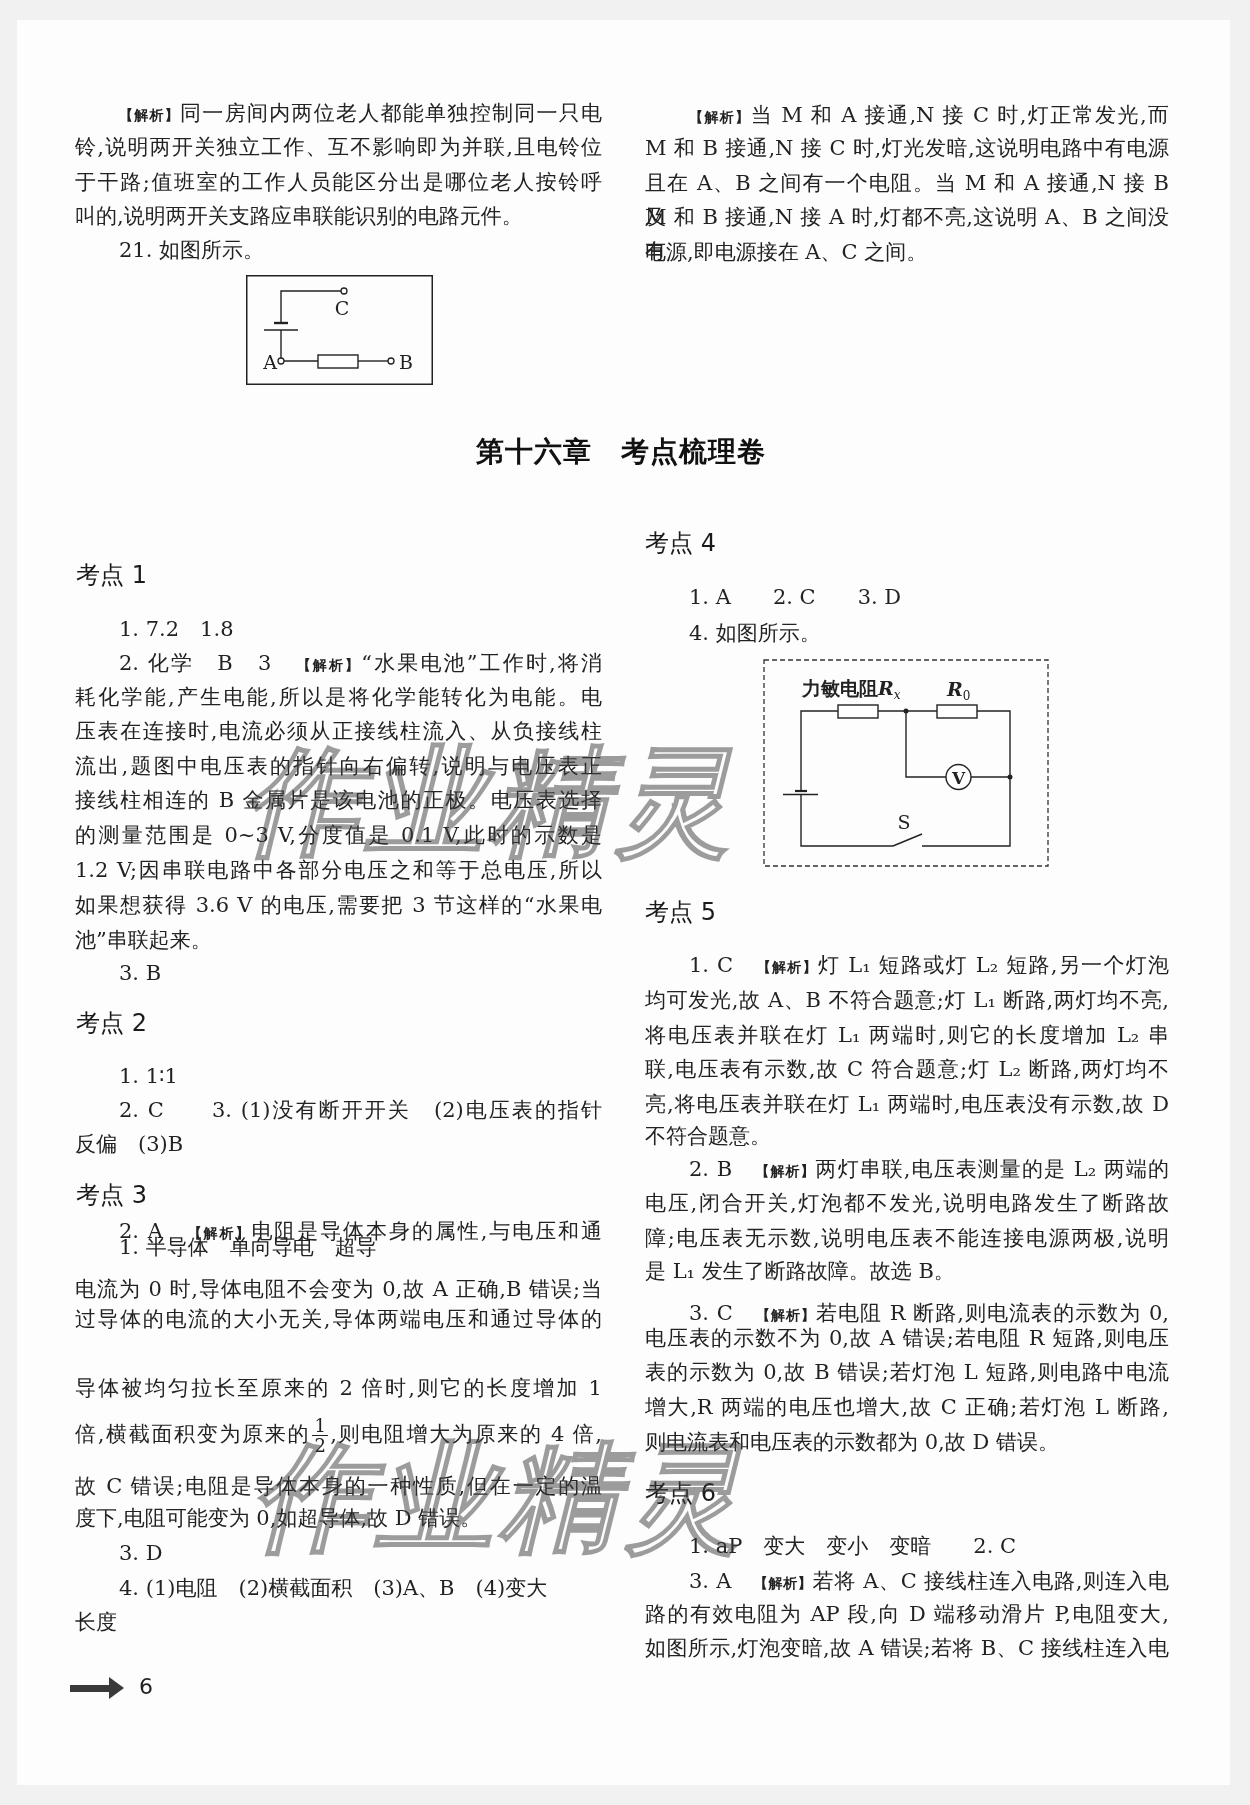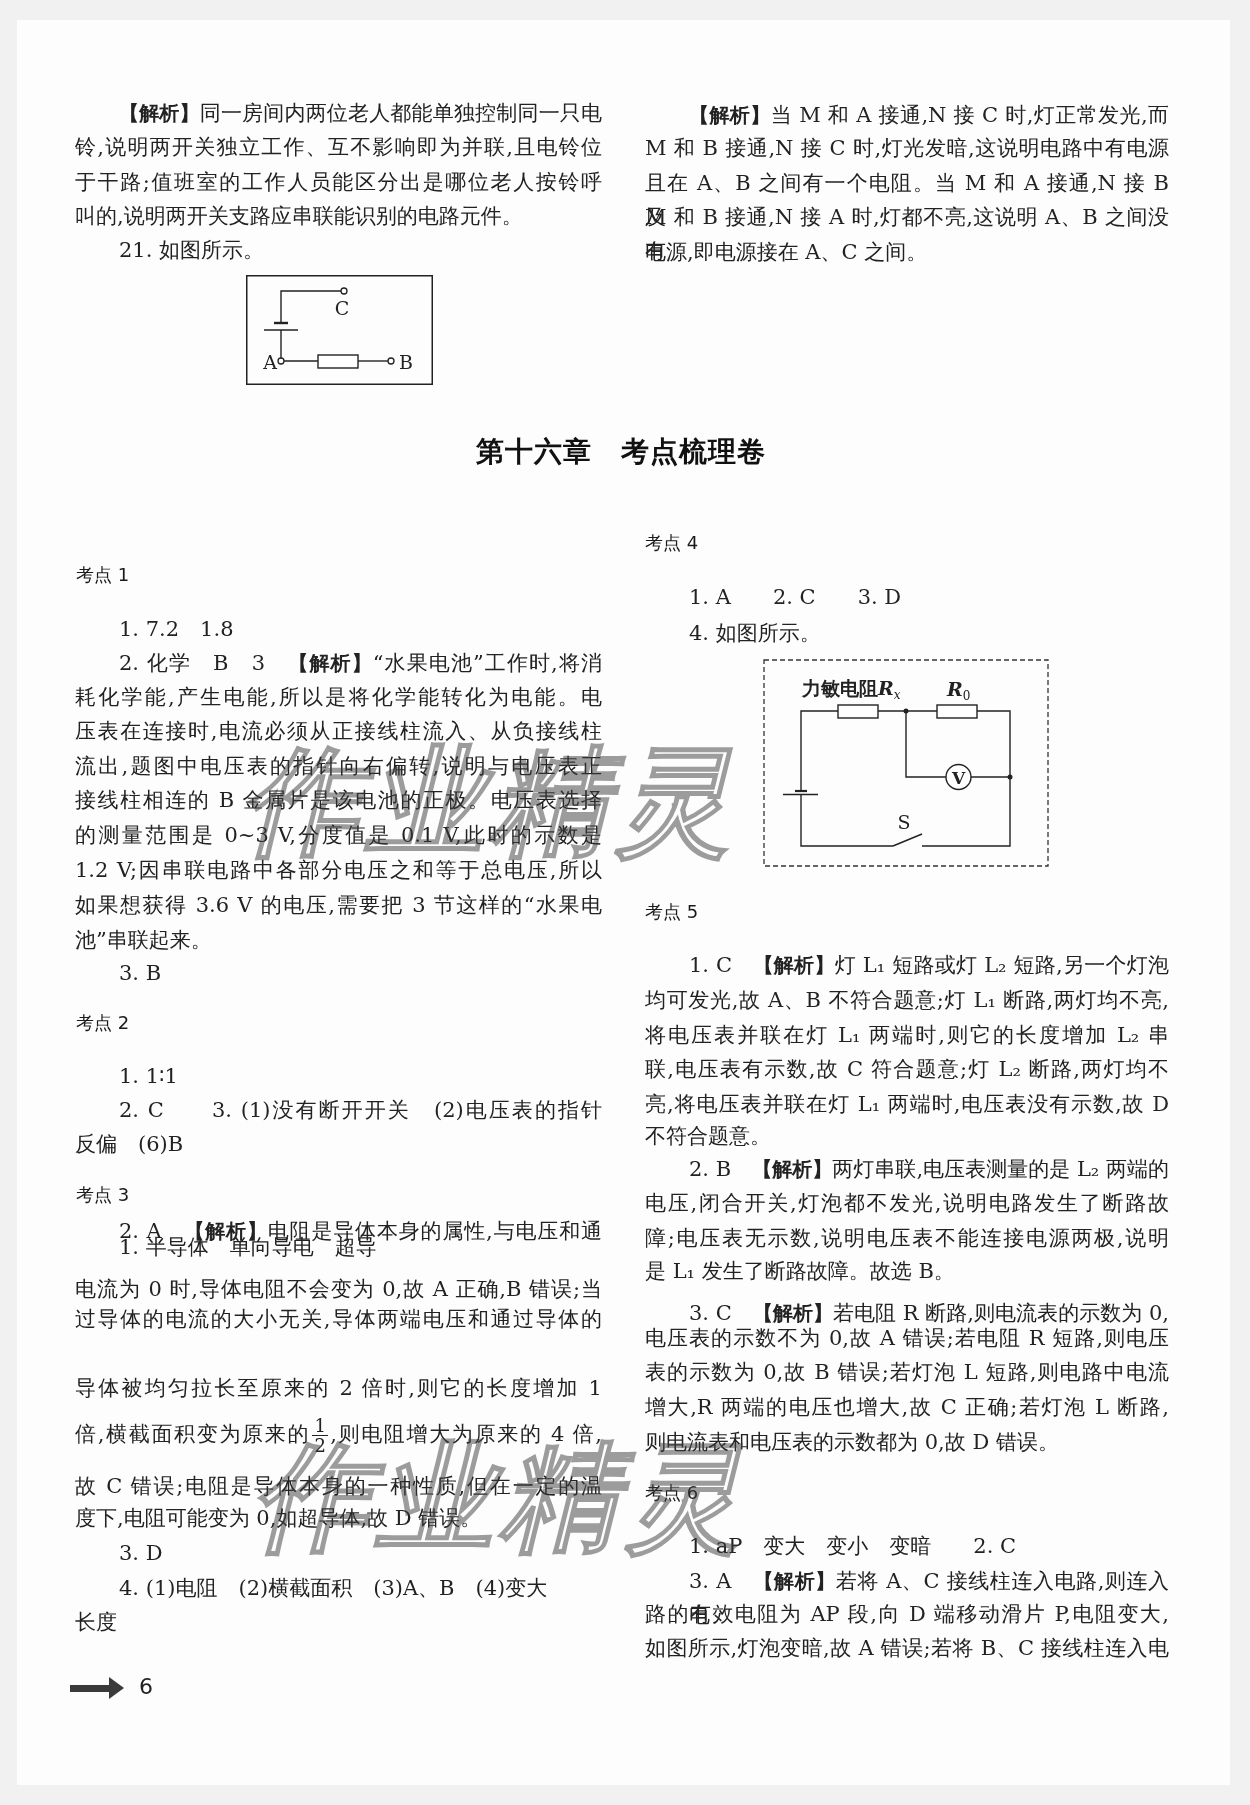--- a/index.html
+++ b/index.html
@@ -20,36 +20,36 @@
       position: absolute; left: 0; top: 434px; width: 1242px;
       height: 36px; line-height: 36px;
       text-align: center;
       font-family: "DejaVu Sans", "Liberation Sans", sans-serif;
       font-size: 28px; font-weight: bold; letter-spacing: 1px;
       color: #111;
     }
     .hd {
       position: absolute; height: 30px; line-height: 30px;
       font-family: "DejaVu Sans", "Liberation Sans", sans-serif;
-      font-size: 18px; color: #1a1a1a;
+      font-size: 24px; color: #1a1a1a;
     }
     .ln {
       position: absolute; height: 34px; line-height: 34px;
       font-size: 21px; box-sizing: border-box;
       white-space: normal;
     }
     .L { left: 75px; width: 527px; }
     .R { left: 645px; width: 524px; }
     .hd.L { left: 76px; }
     .hd.R { left: 645px; }
     .ind { padding-left: 44px; }
     .j { text-align: justify; text-align-last: justify; }
     .tag {
       font-family: Liberation Serif, serif;
-      font-weight: bold; font-size: 20px;
+      font-weight: bold; font-size: 14px;
     }
     .frac {
       display: inline-block; vertical-align: middle;
       font-size: 18px; line-height: 19px;
       text-align: center; text-align-last: center;
       margin: 0 2px; min-width: 16px;
     }
     .frac span { display: block; padding: 0 2px; }
     .frac .den { border-top: 1.3px solid #222; }
     .circuit { position: absolute; overflow: visible; }
@@ -122,21 +122,21 @@
 <div class="ln L j" style="top:783px"><span>接线柱相连的 B 金属片是该电池的正极。电压表选择</span></div>
 <div class="ln L j" style="top:818px"><span>的测量范围是 0~3 V,分度值是 0.1 V,此时的示数是</span></div>
 <div class="ln L j" style="top:853px"><span>1.2 V;因串联电路中各部分电压之和等于总电压,所以</span></div>
 <div class="ln L j" style="top:888px"><span>如果想获得 3.6 V 的电压,需要把 3 节这样的“水果电</span></div>
 <div class="ln L" style="top:923px"><span>池”串联起来。</span></div>
 <div class="ln L ind" style="top:956px"><span>3. B</span></div>
 
 <div class="hd L" style="top:1008px">考点 2</div>
 <div class="ln L ind" style="top:1059px"><span>1.  1∶1</span></div>
 <div class="ln L ind j" style="top:1093px"><span>2. C　　3. (1)没有断开开关　(2)电压表的指针</span></div>
-<div class="ln L" style="top:1127px"><span>反偏　(6)B</span></div>
+<div class="ln L" style="top:1127px"><span>反偏　(3)B</span></div>
 
 <div class="hd L" style="top:1180px">考点 3</div>
 <div class="ln L ind" style="top:1230px"><span>1. 半导体　单向导电　超导</span></div>
 <div class="ln L ind j" style="top:1214px"><span>2. A　</span><b class="tag">【解析】</b><span>电阻是导体本身的属性,与电压和通</span></div>
 <div class="ln L j" style="top:1302px"><span>过导体的电流的大小无关,导体两端电压和通过导体的</span></div>
 <div class="ln L j" style="top:1272px"><span>电流为 0 时,导体电阻不会变为 0,故 A 正确,B 错误;当</span></div>
 <div class="ln L j" style="top:1371px"><span>导体被均匀拉长至原来的 2 倍时,则它的长度增加 1</span></div>
 <div class="ln L j" style="top:1416px"><span>倍,横截面积变为原来的</span><span class="frac"><span class="num">1</span><span class="den">2</span></span><span>,则电阻增大为原来的 4 倍,</span></div>
 <div class="ln L j" style="top:1469px"><span>故 C 错误;电阻是导体本身的一种性质,但在一定的温</span></div>
 <div class="ln L" style="top:1501px"><span>度下,电阻可能变为 0,如超导体,故 D 错误。</span></div>

